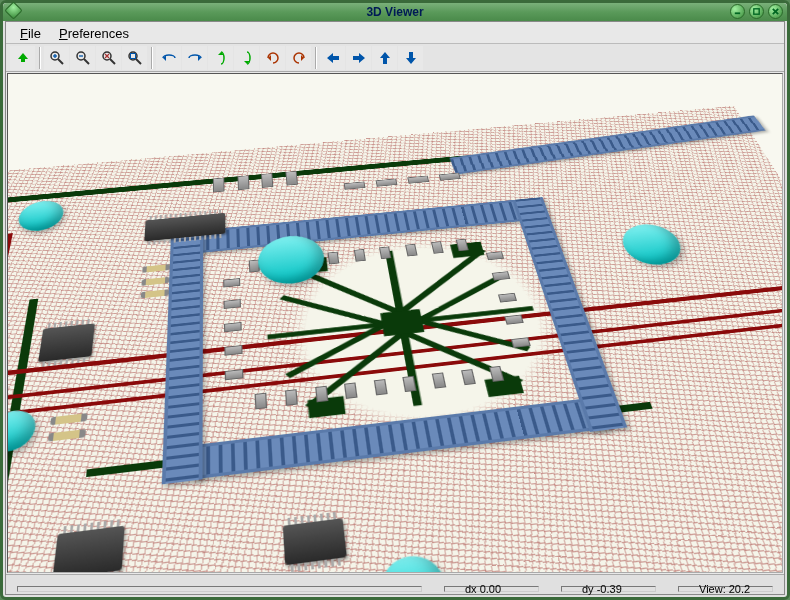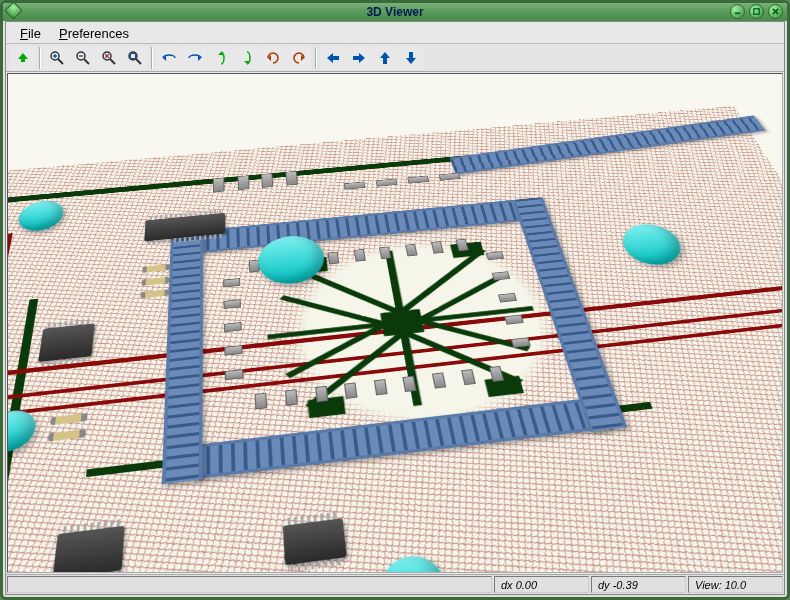--- a/index.html
+++ b/index.html
@@ -14,21 +14,21 @@
   .tb-btn svg { width: 9px; height: 9px; }
   .window-inner { flex: 1; display: flex; flex-direction: column; background: #e8e8e8; border: 1px solid #888; margin: 0 2px 2px 2px; }
   .menubar { height: 22px; background: #e8e8e8; display: flex; align-items: flex-end; padding: 0 6px; border-bottom: 1px solid #bbb; gap: 2px; }
   .menu-item { padding: 2px 8px; cursor: pointer; font-size: 13px; }
   .menu-item u { text-decoration: underline; }
   .toolbar { height: 28px; background: #e4e4e4; display: flex; align-items: center; padding: 2px 4px; border-bottom: 1px solid #aaa; gap: 0; }
   .tool-btn { width: 25px; height: 24px; background: #e8e8e8; border: 1px solid transparent; display: flex; align-items: center; justify-content: center; cursor: pointer; margin-right: 1px; }
   .tool-sep { width: 5px; height: 22px; border-left: 1px solid #aaa; border-right: 1px solid #fff; margin: 0 3px; width: 2px; }
   .viewport { flex: 1; background: #f8f8f0; position: relative; overflow: hidden; border: 1px inset #aaa; margin: 1px; }
   .statusbar { height: 20px; background: #e0e0e0; display: flex; align-items: stretch; border-top: 1px solid #aaa; font-size: 11px; }
-  .status-cell { border: 1px inset #ccc; padding: 2px 6px; display: flex; align-items: center; margin: 1px; font-style: italic; }
+  .status-cell { border: 1px inset #ccc; padding: 2px 20px; display: flex; align-items: center; margin: 11px; }
   .status-main { flex: 1; }
   .status-small { width: 95px; }
   
   .pcb { position: absolute; left: -40px; top: -10px; right: -40px; bottom: -40px; transform: perspective(900px) rotateX(42deg) rotateZ(-8deg) scale(1.05); transform-origin: 50% 40%; }
   .board { position: absolute; left: 0; top: 0; width: 100%; height: 100%; background: #f5f5ea; }
   .trace { position: absolute; background: #8a0a0a; }
   .trace.g { background: #0a3a0a; }
   .capacitor { position: absolute; border-radius: 50%; background: linear-gradient(to bottom, #7ff0f0, #00c0c0); box-shadow: inset -6px -6px 12px rgba(0,0,0,.25), 2px 4px 6px rgba(0,0,0,.3); }
   .ic { position: absolute; background: linear-gradient(to bottom, #555, #2a2a2a); border-radius: 2px; box-shadow: 1px 2px 3px rgba(0,0,0,.4); }
   .ic::before, .ic::after { content: ''; position: absolute; background: repeating-linear-gradient(to right, #aaa 0 2px, transparent 2px 5px); height: 6px; left: 4px; right: 4px; }
@@ -281,17 +281,17 @@
         <div class="smd" style="left:54%; top:13%; width:22px; height:10px;"></div>
         <div class="smd" style="left:58%; top:13%; width:22px; height:10px;"></div>
 
       </div>
     </div>
 
     <div class="statusbar">
       <div class="status-cell status-main"></div>
       <div class="status-cell status-small">dx 0.00</div>
       <div class="status-cell status-small">dy -0.39</div>
-      <div class="status-cell status-small">View: 10.0</div>
+      <div class="status-cell status-small">View: 20.2</div>
     </div>
 
   </div>
 </div>
 
 </body></html>

